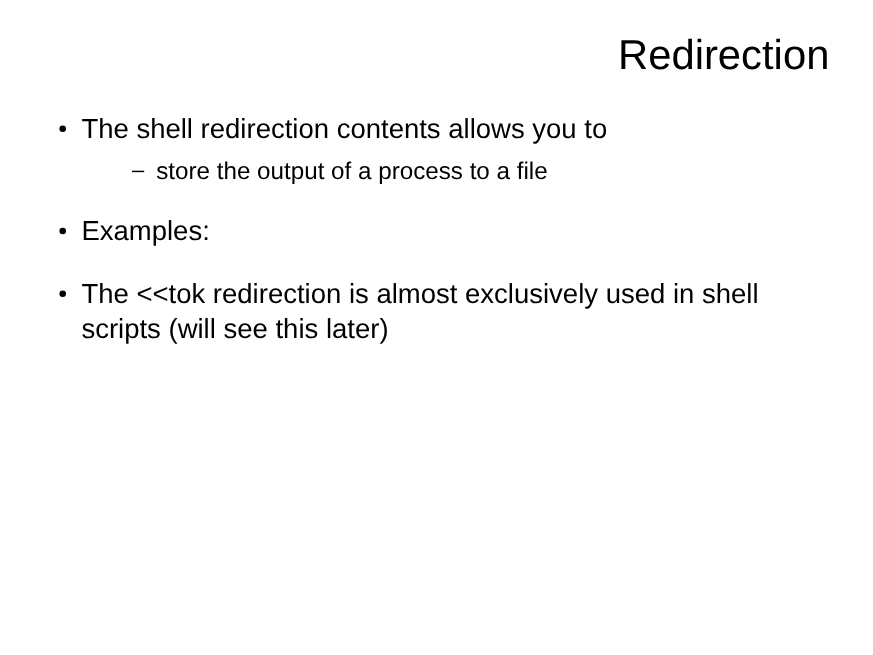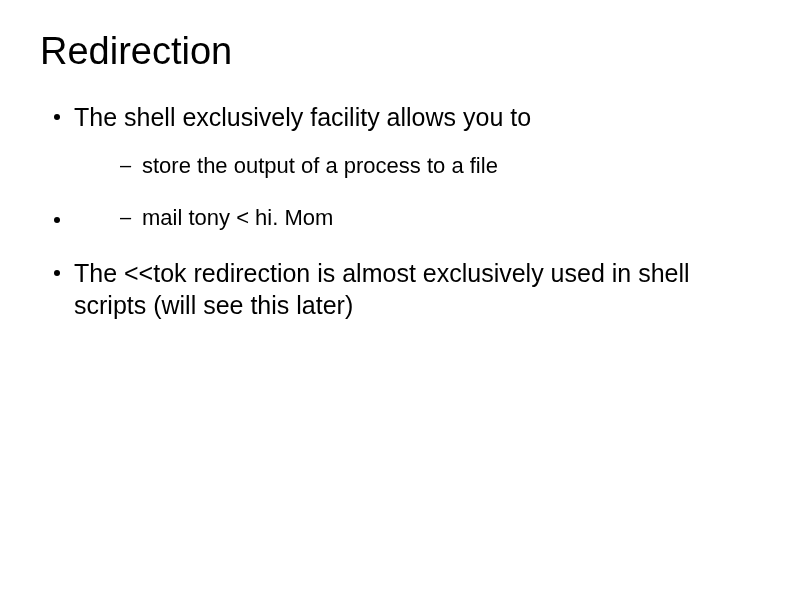--- a/index.html
+++ b/index.html
@@ -6,21 +6,21 @@
   body {
     width: 794px;
     height: 595px;
     background: #fff;
     font-family: Arial, Helvetica, sans-serif;
     color: #000;
     padding: 30px 40px 20px 40px;
   }
   .title {
     font-size: 38px;
-    text-align: left;
+    text-align: right;
     margin-bottom: 28px;
     font-weight: normal;
   }
   ul.level1 {
     list-style: none;
     padding-left: 0;
   }
   ul.level1 > li {
     font-size: 25px;
     margin-bottom: 24px;
@@ -34,21 +34,21 @@
     left: 14px;
     top: 13px;
     width: 6px;
     height: 6px;
     background: #000;
     border-radius: 50%;
   }
   ul.level2 {
     list-style: none;
     padding-left: 40px;
-    margin-top: 18px;
+    margin-top: 8px;
   }
   ul.level2 > li {
     font-size: 22px;
     margin-bottom: 20px;
     padding-left: 28px;
     position: relative;
     line-height: 1.3;
   }
   ul.level2 > li::before {
     content: "–";
@@ -61,26 +61,26 @@
     margin-bottom: 6px;
   }
 </style>
 </head>
 <body>
 
 <h1 class="title">Redirection</h1>
 
 <ul class="level1">
   <li>
-    <span>The shell exclusively facility allows you to</span>
+    <span>The shell redirection contents allows you to</span>
     <ul class="level2">
       <li>store the output of a process to a file</li>
     </ul>
   </li>
   <li>
+    <span>Examples:</span>
     <ul class="level2">
-      <li>mail tony &lt; hi. Mom</li>
     </ul>
   </li>
   <li>
     <span>The &lt;&lt;tok redirection is almost exclusively used in shell scripts (will see this later)</span>
   </li>
 </ul>
 
 </body></html>

